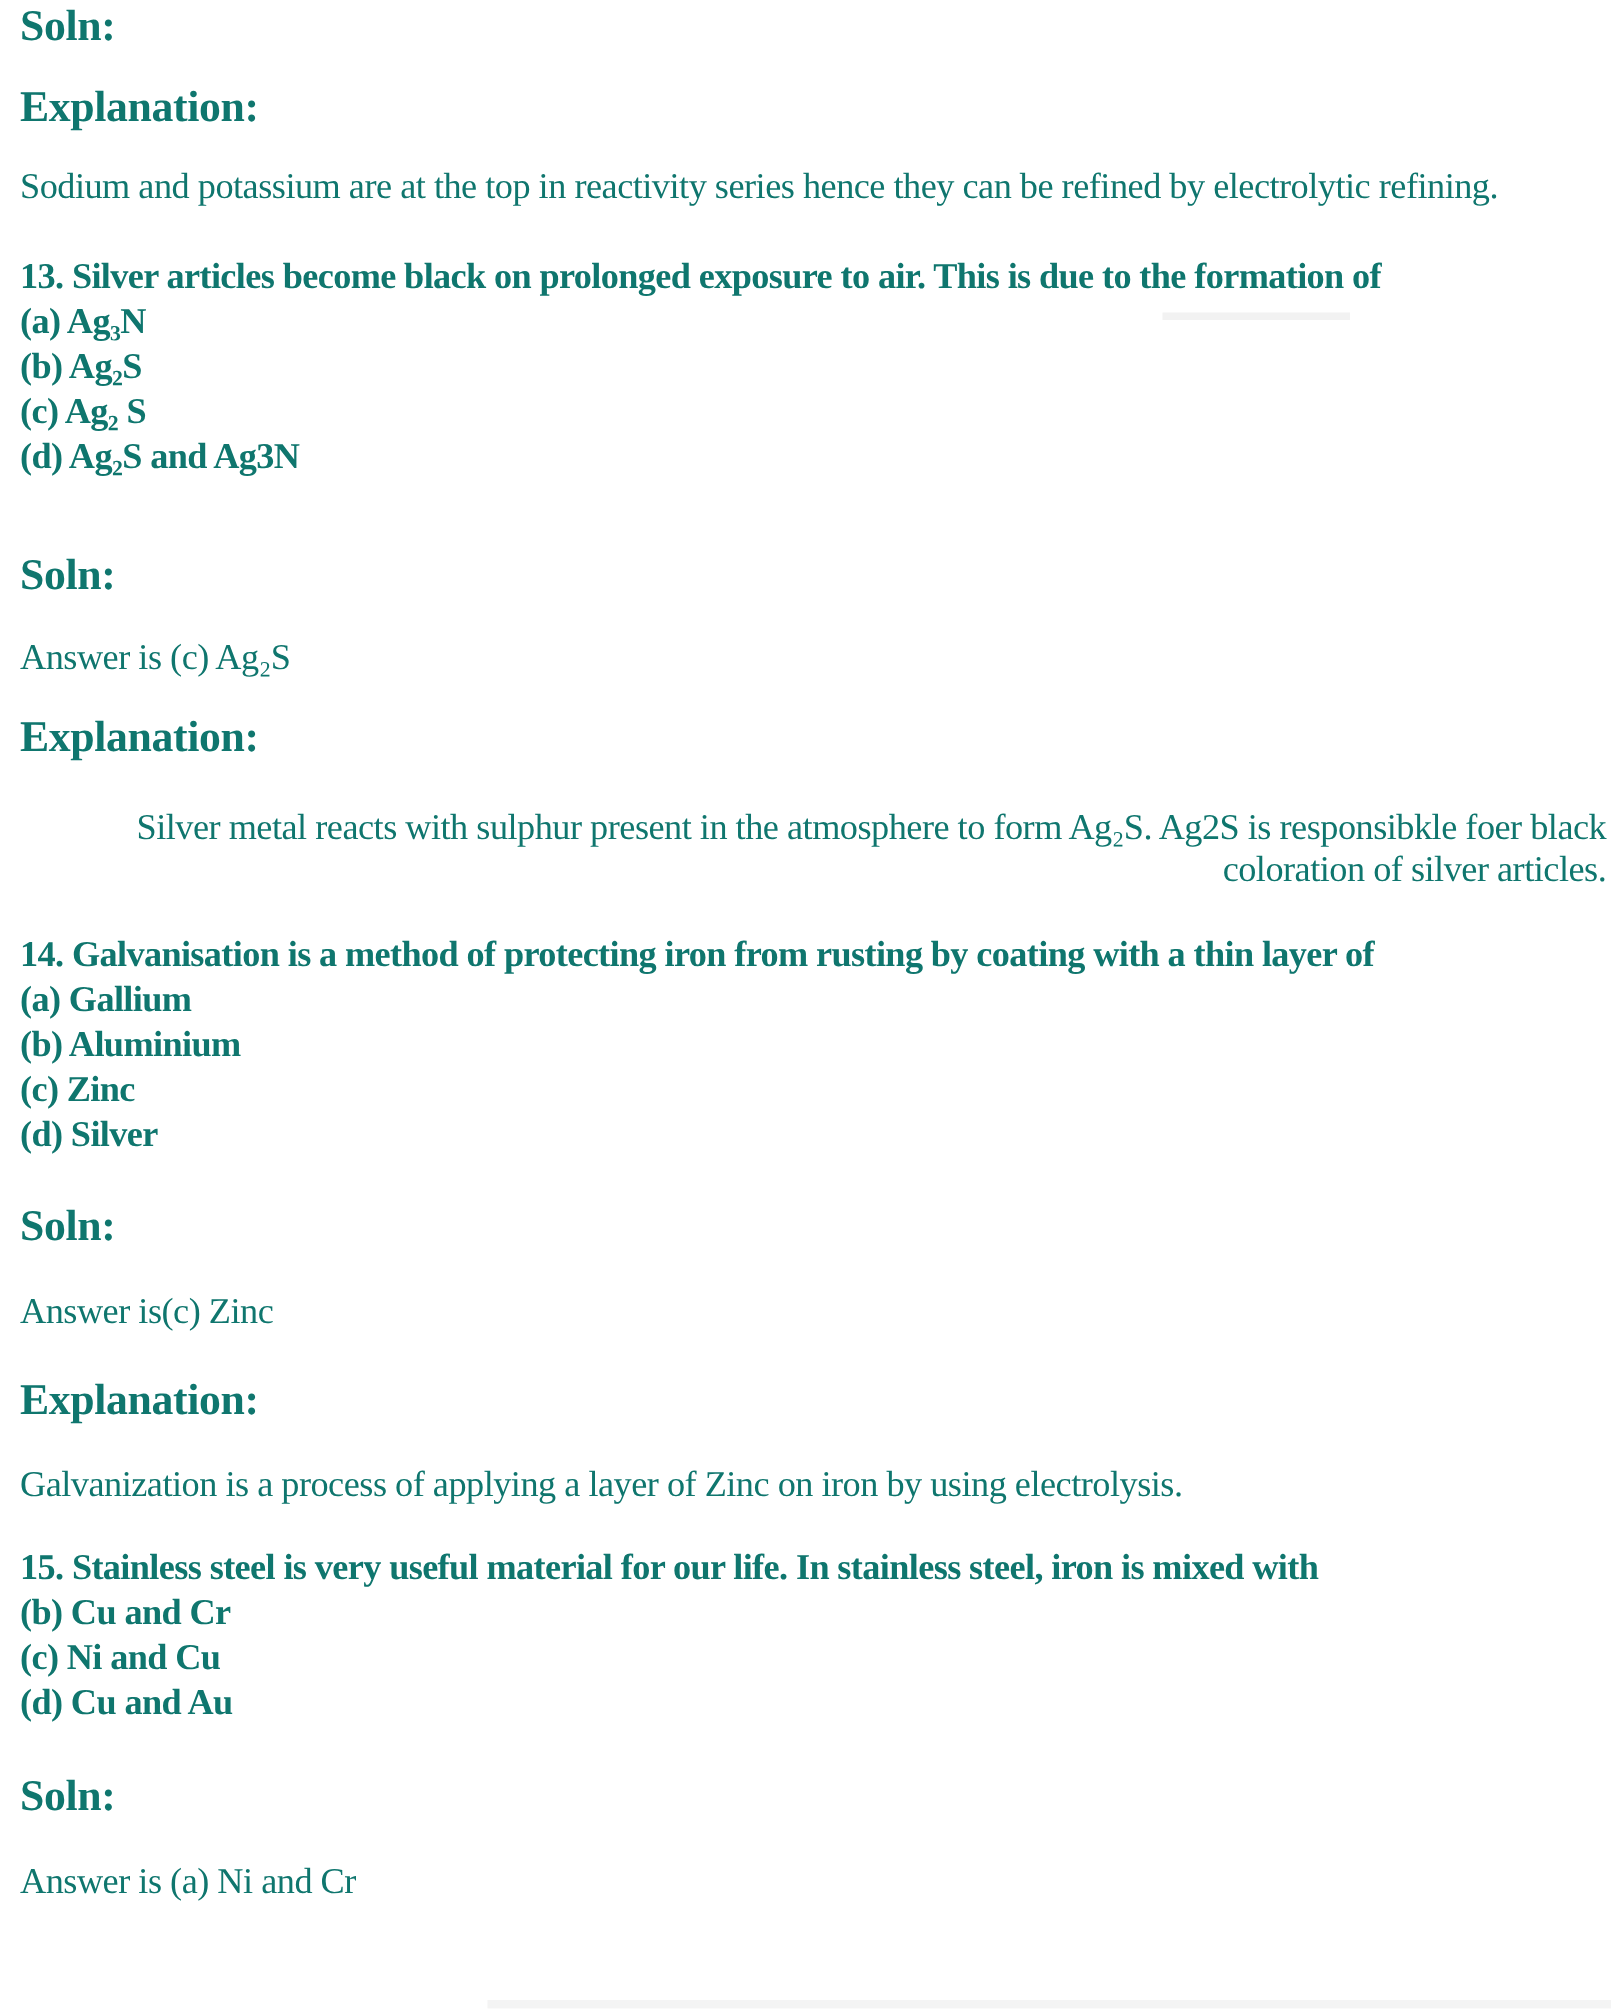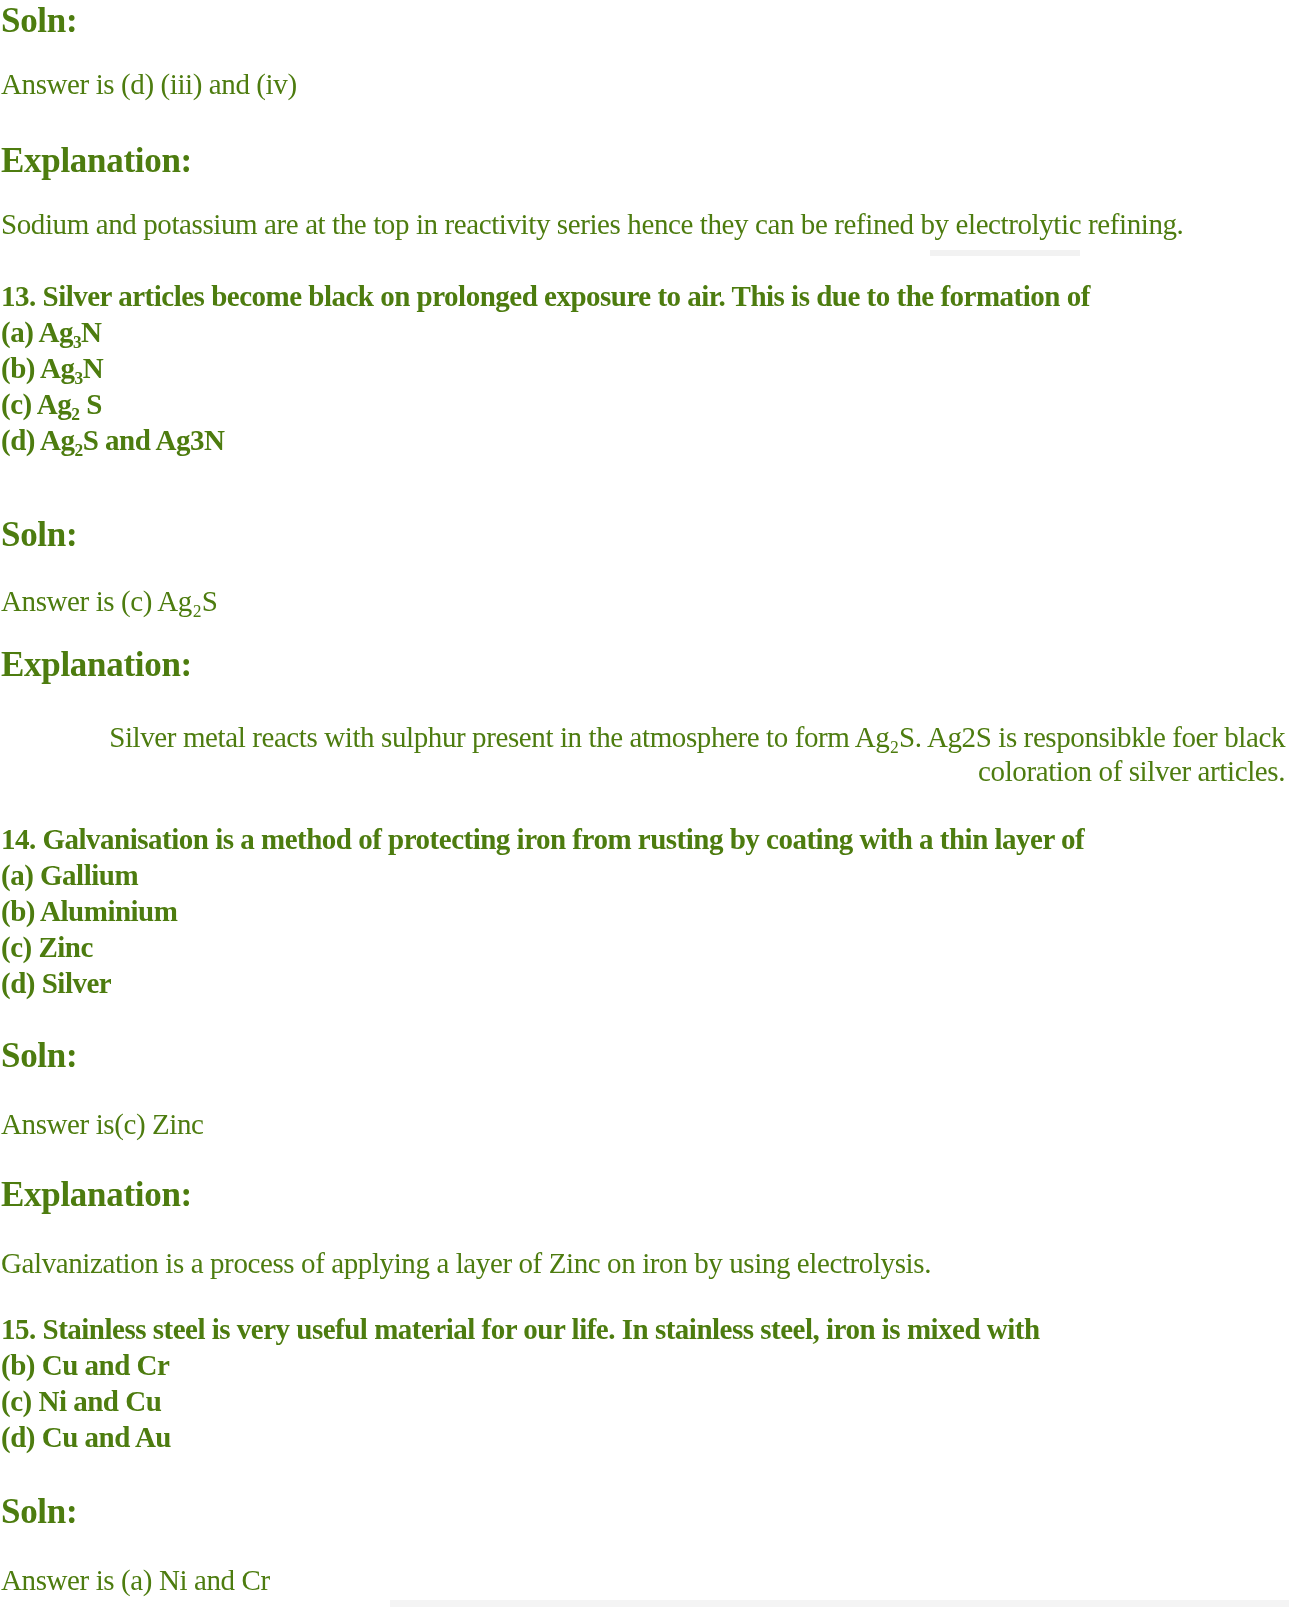--- a/index.html
+++ b/index.html
@@ -7,23 +7,23 @@
     padding: 0;
     background: #ffffff;
   }
   .page {
     position: relative;
     width: 1289px;
     height: 1607px;
     background: #ffffff;
     overflow: hidden;
     font-family: "Liberation Serif", "DejaVu Serif", serif;
-    color: #4d7c0f;
+    color: #0f766e;
     box-sizing: border-box;
-    padding: 1px 4px 0 1px;
+    padding: 1px 4px 0 16px;
   }
   .heading {
     font-size: 35px;
     line-height: 40px;
     font-weight: 700;
     letter-spacing: -0.3px;
     white-space: nowrap;
   }
   .body-text {
     font-size: 29px;
@@ -60,30 +60,29 @@
     background: #f2f2f2;
   }
 </style>
 </head>
 <body>
 
 <div class="page">
 
   <div class="heading" style="margin-bottom:25px">Soln:</div>
 
-  <div class="body-text" style="margin-bottom:39px">Answer is (d) (iii) and (iv)</div>
 
   <div class="heading" style="margin-bottom:25px">Explanation:</div>
 
   <div class="body-text" style="margin-bottom:36px">Sodium and potassium are at the top in reactivity series hence they can be refined by electrolytic refining.</div>
 
   <div class="question-group" style="margin-bottom:57px">
     <div class="q-line">13. Silver articles become black on prolonged exposure to air. This is due to the formation of</div>
     <div class="q-line">(a) Ag₃N</div>
-    <div class="q-line">(b) Ag₃N</div>
+    <div class="q-line">(b) Ag₂S</div>
     <div class="q-line">(c) Ag₂ S</div>
     <div class="q-line">(d) Ag₂S and Ag3N</div>
   </div>
 
   <div class="heading" style="margin-bottom:28px">Soln:</div>
 
   <div class="body-text" style="margin-bottom:26px">Answer is (c) Ag₂S</div>
 
   <div class="heading" style="margin-bottom:35px">Explanation:</div>
 

